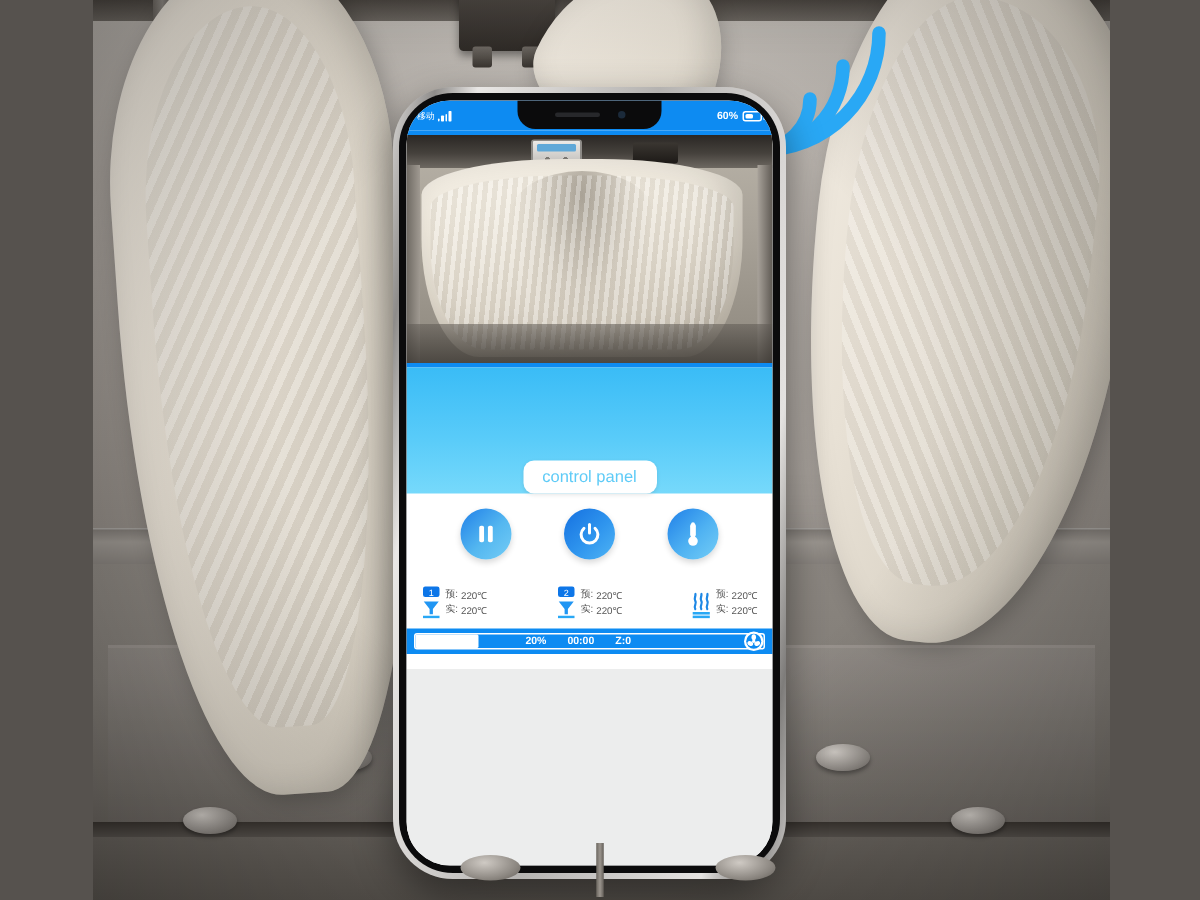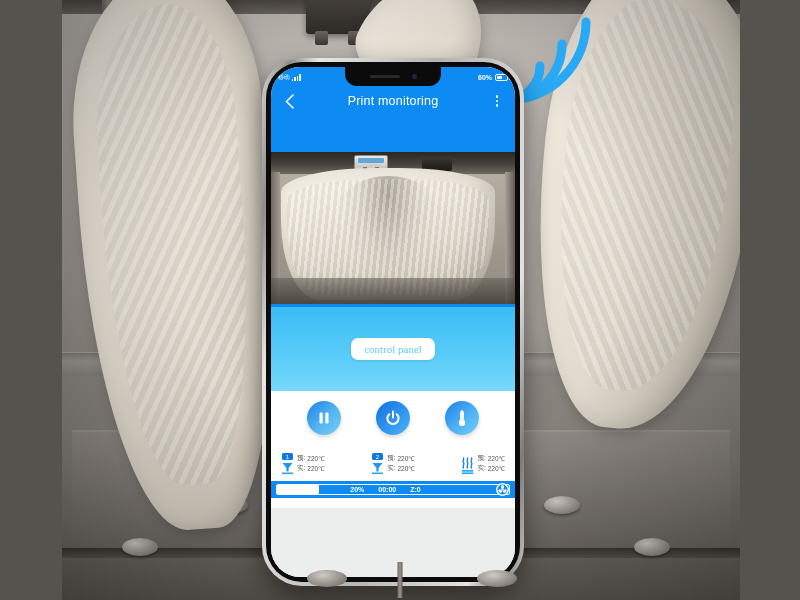--- a/index.html
+++ b/index.html
@@ -226,21 +226,21 @@
     opacity:.85;
   }
   #cam-left-post{position:absolute;left:0;top:20px;width:9px;bottom:0;background:linear-gradient(90deg,#6e6962,#a09a92);}
   #cam-right-post{position:absolute;right:0;top:20px;width:10px;bottom:0;background:linear-gradient(90deg,#a8a29a,#5f5a54);}
   #cam-floor{position:absolute;left:0;right:0;bottom:0;height:26px;background:linear-gradient(180deg,rgba(95,90,84,.55),rgba(60,56,51,.8));}
 
   
   #panel{
     flex:0 0 84px;position:relative;
     background:linear-gradient(180deg,#3abcf6 0%,#58cbf9 55%,#76d9fb 100%);
-    display:flex;align-items:center;justify-content:center;font-family:Liberation Serif, serif;
+    display:flex;align-items:flex-end;justify-content:center;
   }
   #control-pill{
     background:#fff;border-radius:7px;padding:5px 13px;
     font-size:11px;color:#5ecbf7;white-space:nowrap;
     box-shadow:0 1px 3px rgba(0,0,0,.10);cursor:pointer;
   }
 
   
   #buttons{
     flex:0 0 54px;background:#fff;
@@ -365,33 +365,20 @@
         </span>
       </div>
       <div class="sb-right">
         <span class="batt-pct">60%</span>
         <span class="battery">
             <i></i>
           </span>
       </div>
     </div>
 
-    <div id="titlebar">
-      <div id="back-btn">
-        <svg width="9" height="15" viewBox="0 0 9 15">
-          <path d="M8 1 L1.5 7.5 L8 14" fill="none" stroke="#fff" stroke-width="1.6" stroke-linecap="round" stroke-linejoin="round"></path>
-        </svg>
-      </div>
-      <div id="title-text">Print monitoring</div>
-      <div id="menu-btn">
-        <b></b>
-          <b></b>
-          <b></b>
-      </div>
-    </div>
 
     <div id="camera">
       <div id="cam-top-rail"></div>
       <div id="cam-carriage"></div>
       <div id="cam-right-head"></div>
       <div id="cam-left-post"></div>
       <div id="cam-right-post"></div>
       <div id="cam-model"></div>
       <div id="cam-floor"></div>
     </div>

